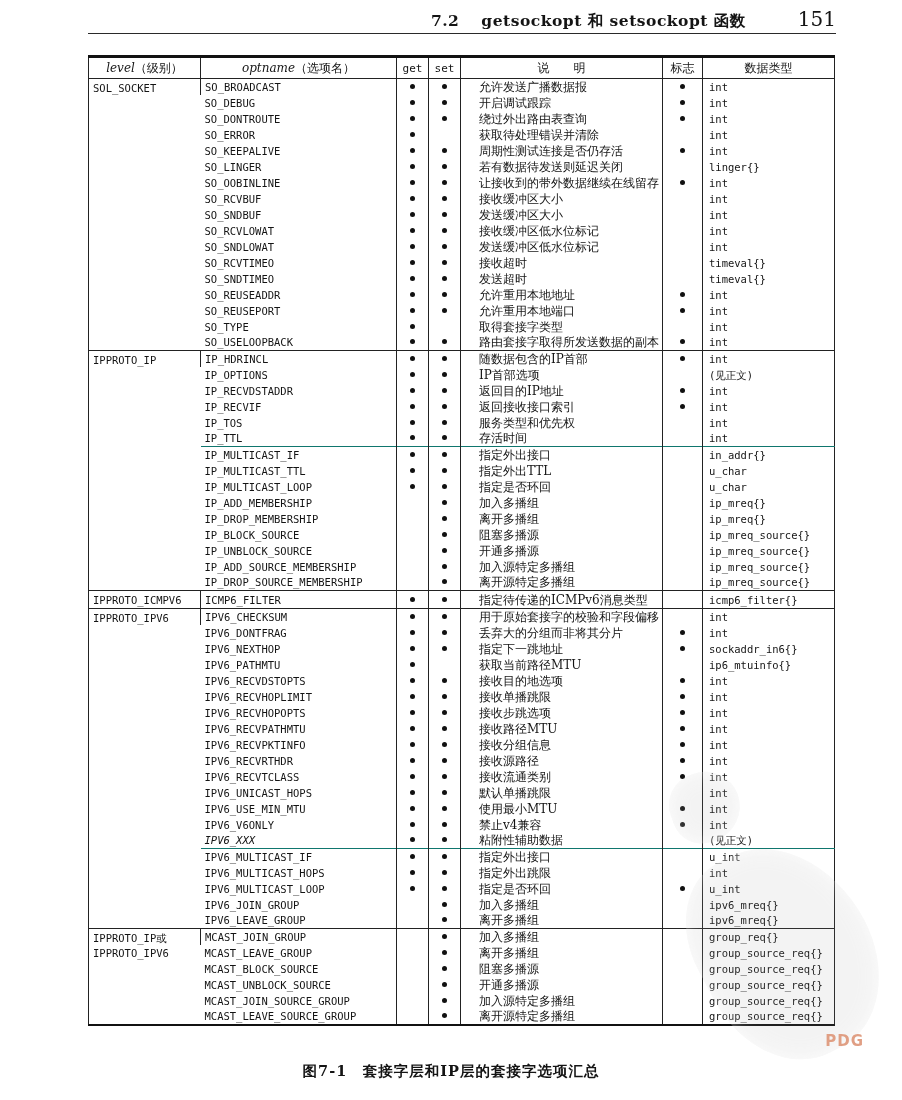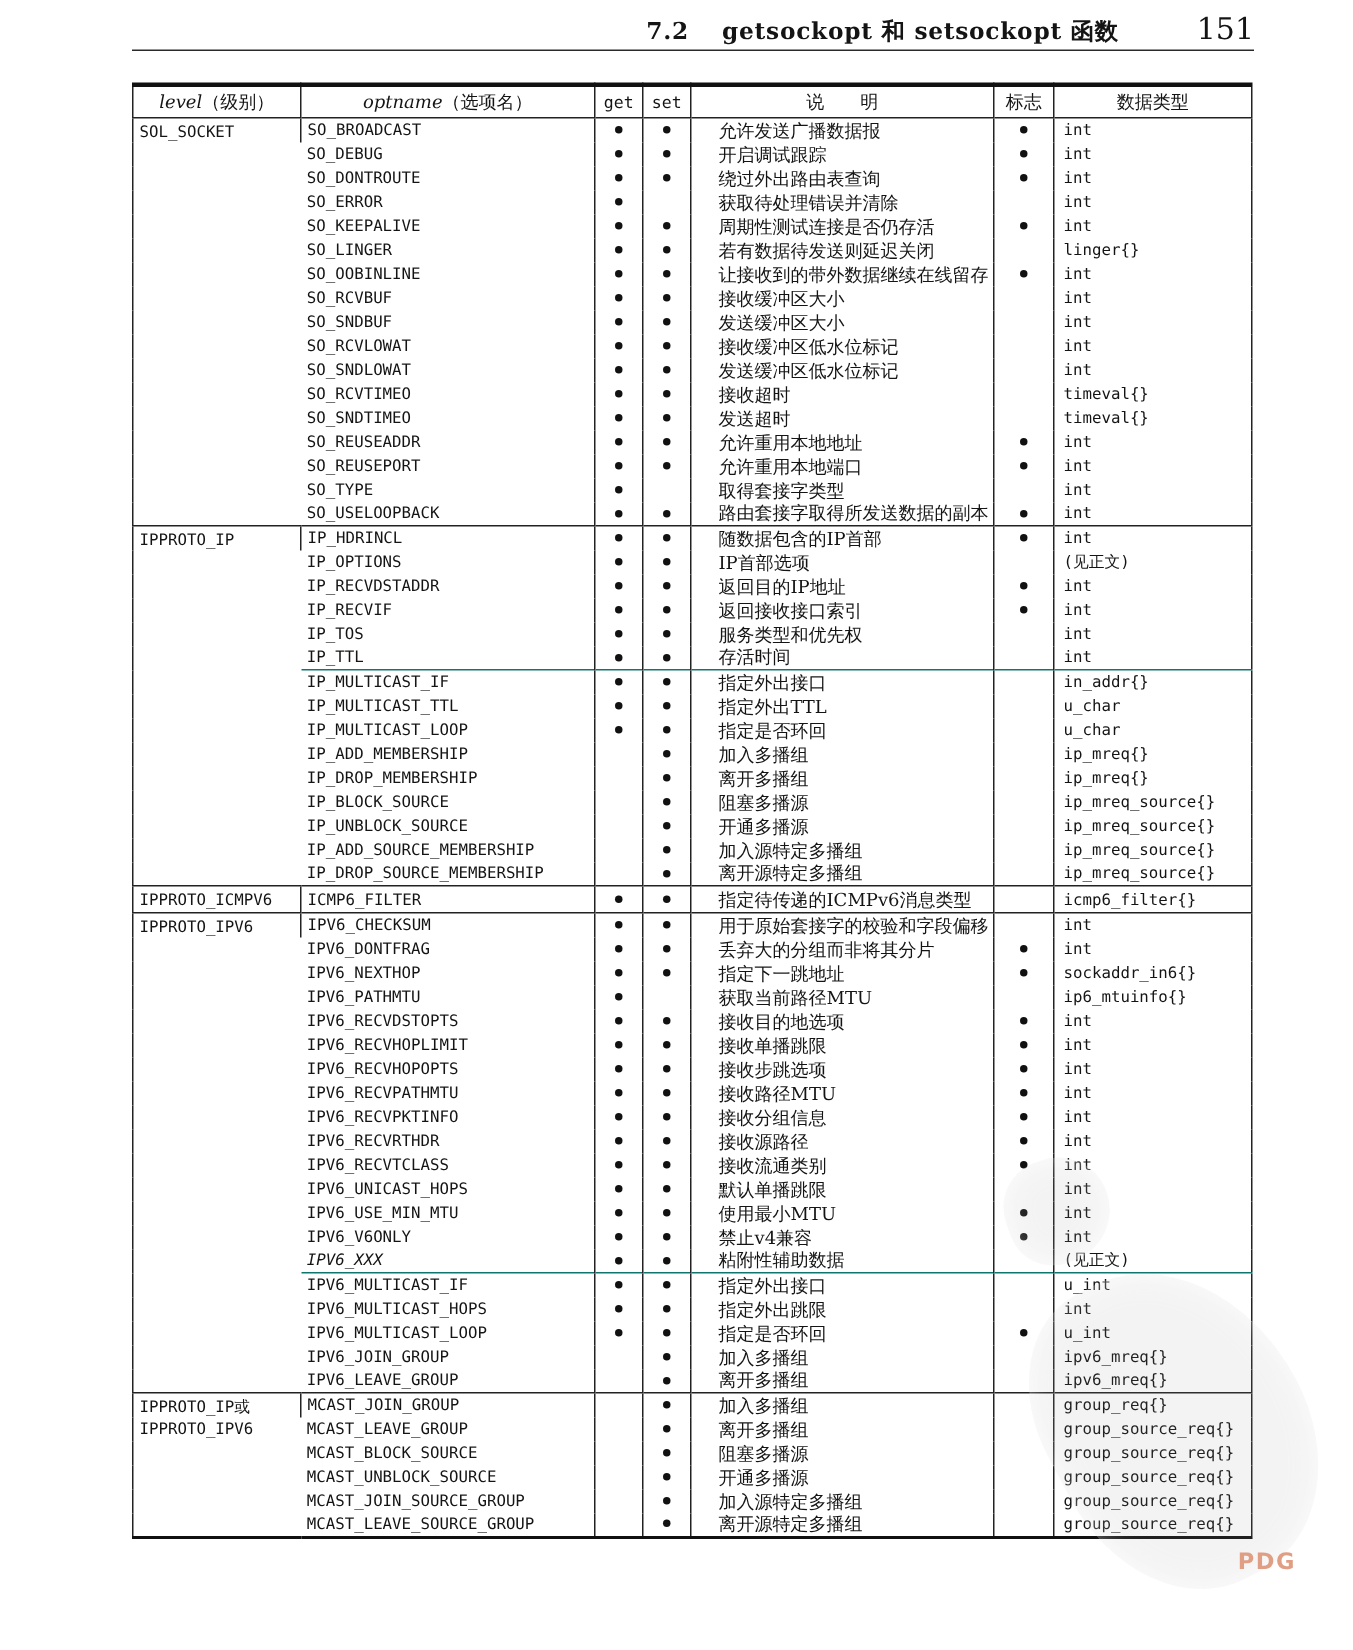--- a/index.html
+++ b/index.html
@@ -673,20 +673,21 @@
           <td class="col-opt">MCAST_LEAVE_SOURCE_GROUP</td>
           <td class="col-dot"></td>
           <td class="col-dot"><span class="dot"></span></td>
           <td class="col-desc">离开源特定多播组</td>
           <td class="col-dot"></td>
           <td class="col-type">group_source_req{}</td>
         </tr>
       </tbody>
   </table>
 
+  <div class="caption">图7-1　套接字层和IP层的套接字选项汇总</div>
 
   <div class="watermark">
     <div class="wm-blob wm-b1"></div>
     <div class="wm-blob wm-b2"></div>
     <div class="wm-text">PDG</div>
   </div>
 
 </div>
 
 </body></html>

